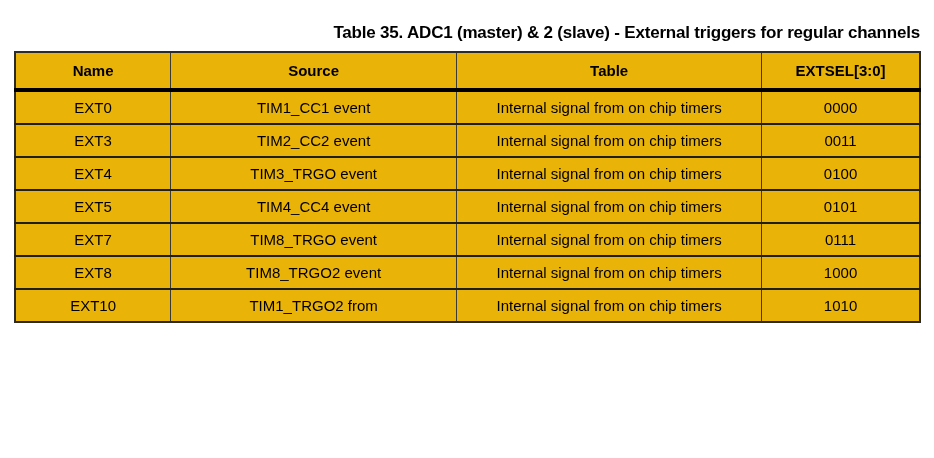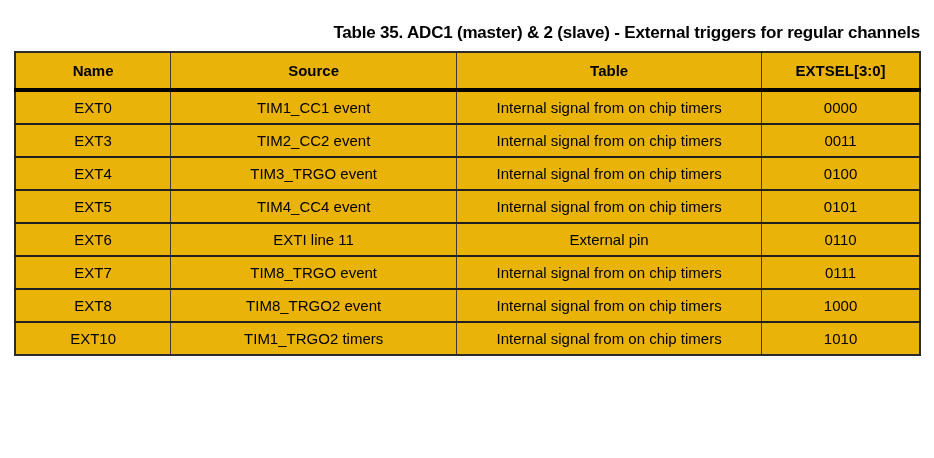--- a/index.html
+++ b/index.html
@@ -102,38 +102,32 @@
           <td>Internal signal from on chip timers</td>
           <td>0100</td>
         </tr>
         <tr>
           <td>EXT5</td>
           <td>TIM4_CC4 event</td>
           <td>Internal signal from on chip timers</td>
           <td>0101</td>
         </tr>
         <tr>
-          <td>EXT6</td>
-          <td>EXTI line 11</td>
-          <td>External pin</td>
-          <td>0110</td>
-        </tr>
-        <tr>
           <td>EXT7</td>
           <td>TIM8_TRGO event</td>
           <td>Internal signal from on chip timers</td>
           <td>0111</td>
         </tr>
         <tr>
           <td>EXT8</td>
           <td>TIM8_TRGO2 event</td>
           <td>Internal signal from on chip timers</td>
           <td>1000</td>
         </tr>
         <tr>
           <td>EXT10</td>
-          <td>TIM1_TRGO2 timers</td>
+          <td>TIM1_TRGO2 from</td>
           <td>Internal signal from on chip timers</td>
           <td>1010</td>
         </tr>
       </tbody>
   </table>
 </div>
 
 </body></html>

